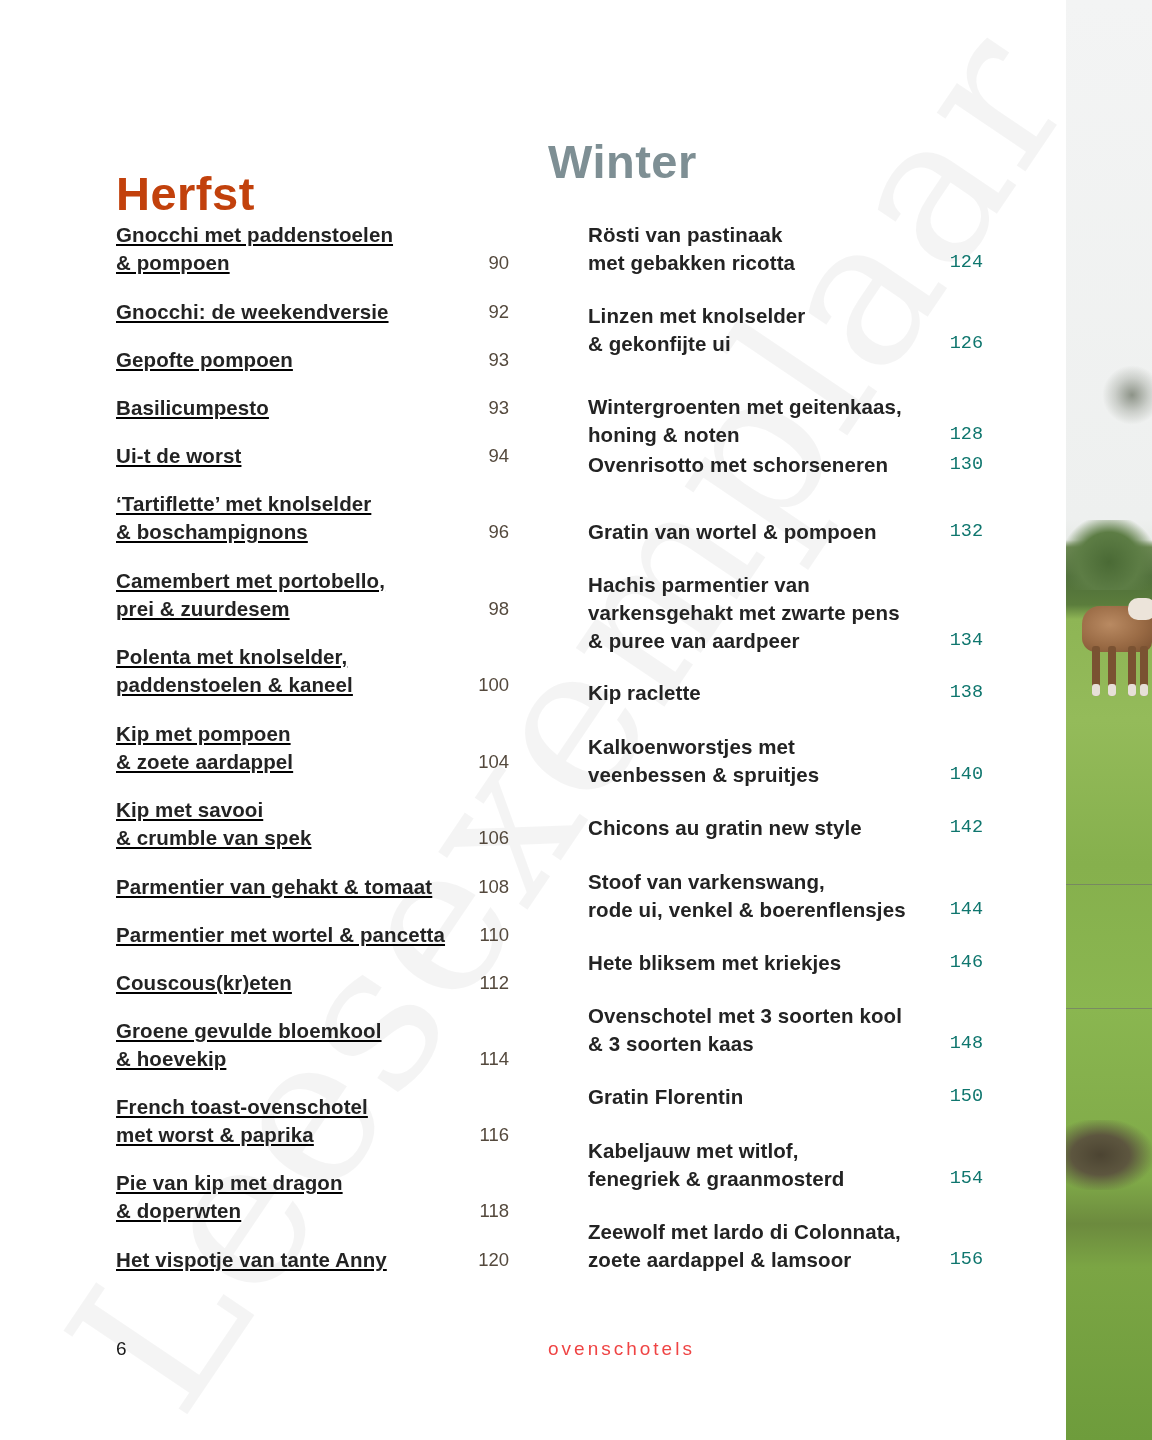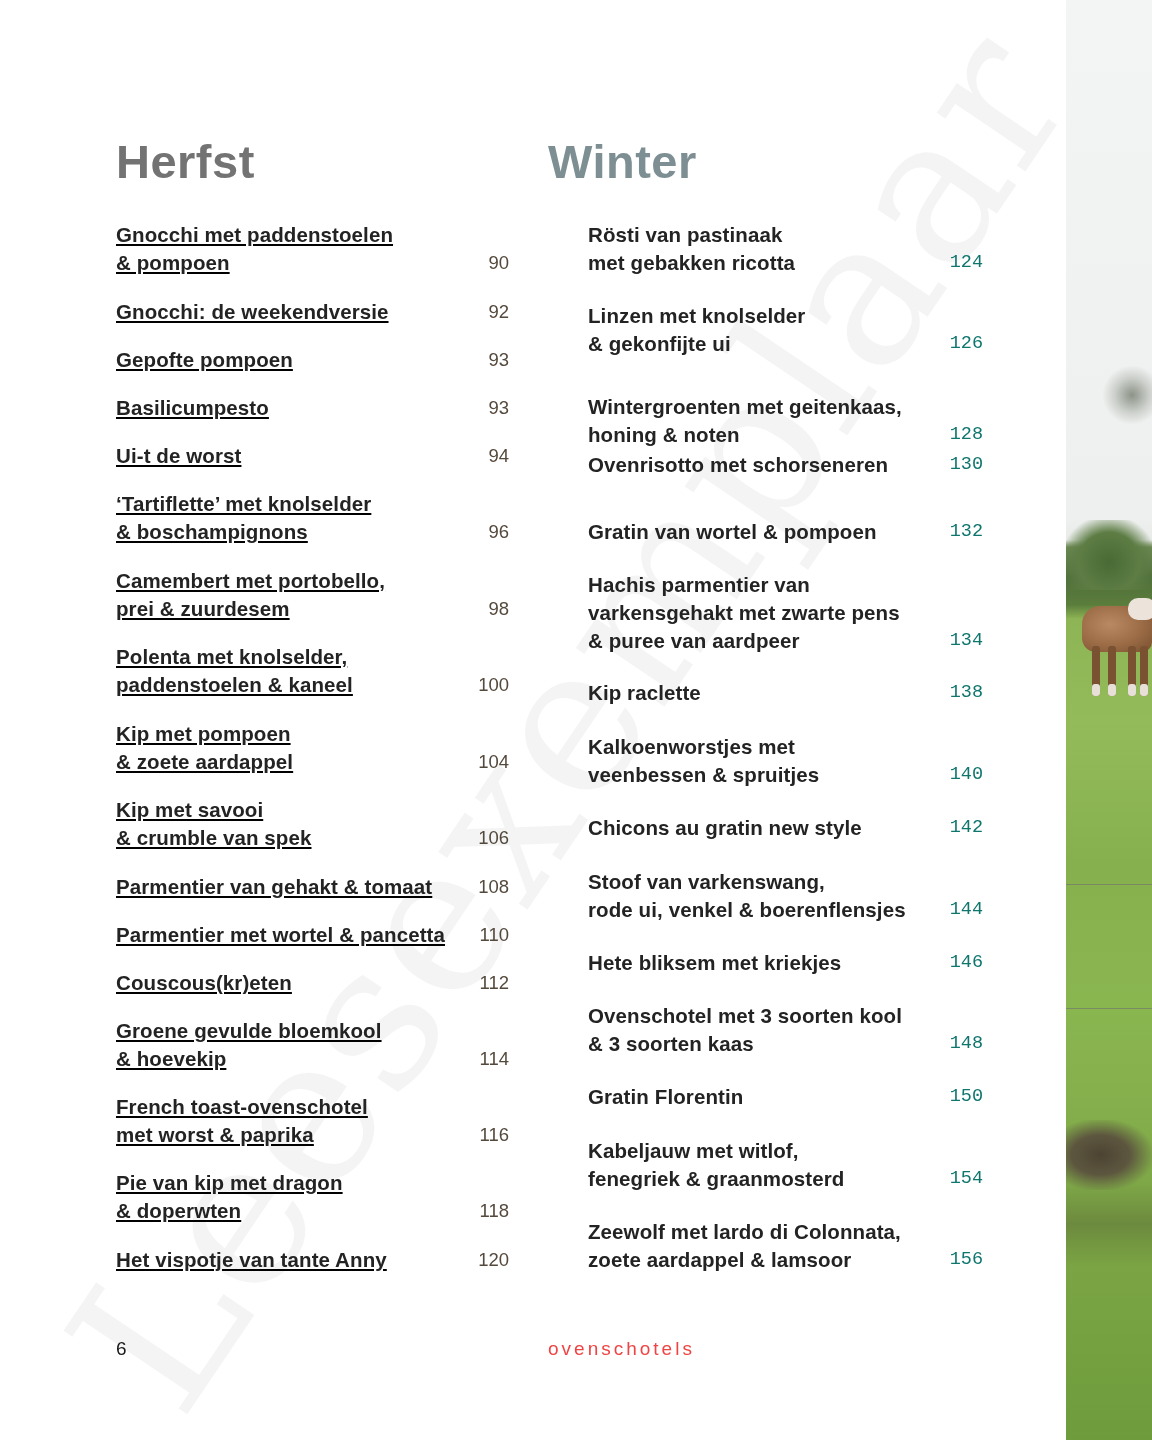--- a/index.html
+++ b/index.html
@@ -35,21 +35,21 @@
     position: absolute; left: 570px; top: 720px; transform: translate(-50%, -50%) rotate(-56deg);
     font-family: "DejaVu Serif", "Liberation Serif", serif; font-size: 205px; color: rgba(0,0,0,0.045);
     white-space: nowrap; letter-spacing: 2px; pointer-events: none; z-index: 1;
   }
 
   .column { position: absolute; top: 0; z-index: 2; }
   .col-herfst { left: 116px; width: 400px; }
   .col-winter { left: 548px; width: 400px; }
 
   .season-title { position: absolute; top: 132px; left: 0; font-size: 47px; font-weight: bold; letter-spacing: 0.5px; line-height: 60px; }
-  .col-herfst .season-title { color: #737373; }
+  .col-herfst .season-title { color: #c2410c; margin-top: 32px; }
   .col-winter .season-title { color: #7e8f94; }
 
   .entry { position: absolute; left: 0; right: 0; }
   .col-herfst .entry { width: 393px; text-decoration: underline; }
   .col-winter .entry { width: 395px; margin-left: 40px; }
   .entry-title { font-size: 20.5px; font-weight: bold; color: #232323; line-height: 28px; white-space: pre-line; letter-spacing: 0.1px; }
   .entry-page { position: absolute; right: 0; bottom: 0; font-size: 18.5px; line-height: 28px; }
   .col-herfst .entry-page { color: #54493d; }
   .col-winter .entry-page { color: #0f766e; font-family: Liberation Mono, monospace; }
 

